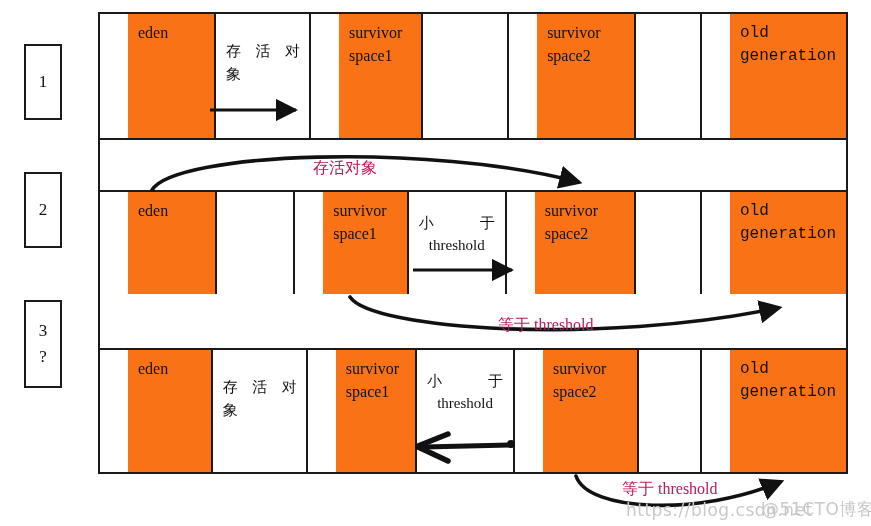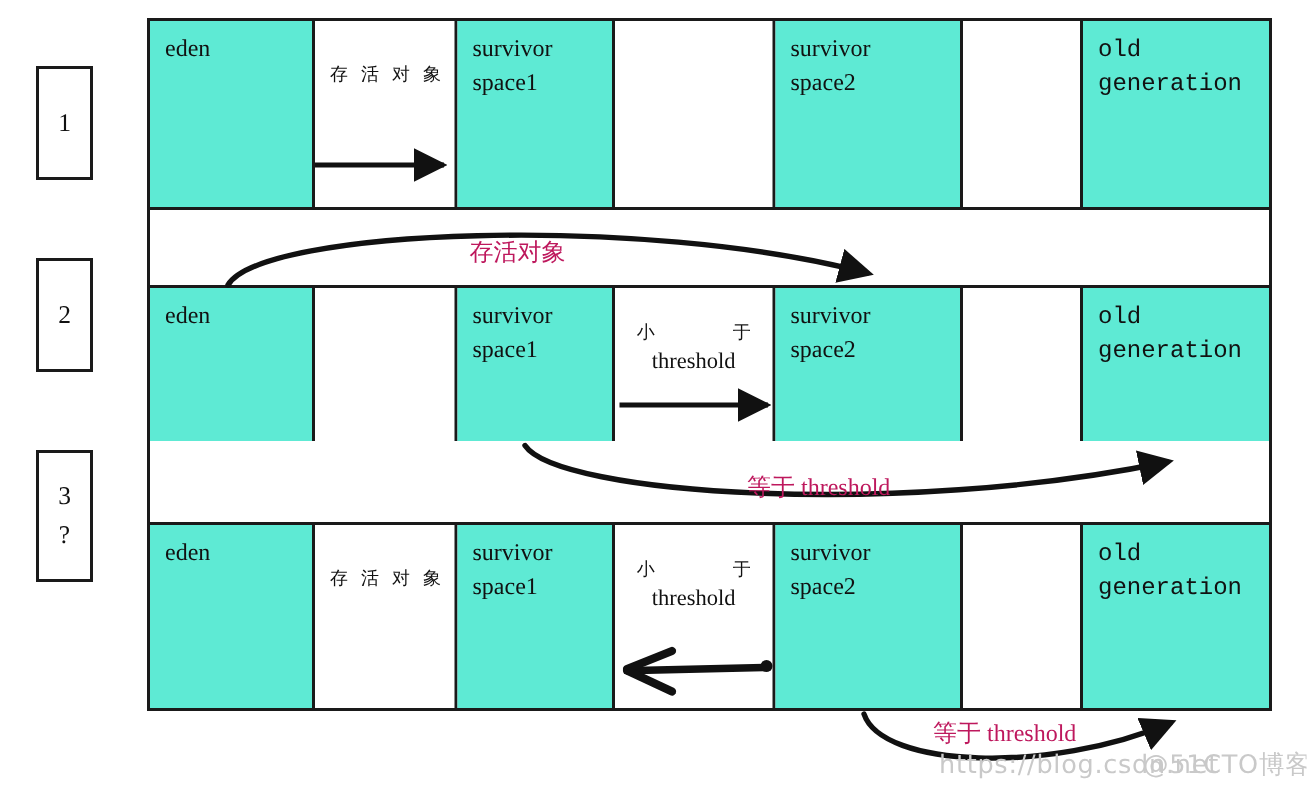--- a/index.html
+++ b/index.html
@@ -45,34 +45,34 @@
   .cell {
     position: relative;
     border-right: 2px solid #1a1a1a;
     padding: 8px 10px 0 10px;
     font-size: 16px;
     color: #111;
     line-height: 1.42;
     overflow: visible;
   }
   .cell:last-child { border-right: none; font-family: Liberation Mono, monospace; }
-  .cell.filled { background: #5eead4; }
+  .cell.filled { background: #f97316; margin-left: 28px; }
   .cell.blank  { background: #ffffff; }
 
   .cell .lbl {
     display: block;
     white-space: pre-line;
   }
   
   .cell .cn-lbl {
     display: block;
     text-align: justify;
     text-align-last: justify;
     font-family: "DejaVu Sans", sans-serif;
-    font-size: 12px;
+    font-size: 15px;
     width: 74px;
     margin: 0 auto;
     line-height: 1.55;
   }
   .cell .cn-sub {
     display: block;
     text-align: center;
     font-size: 15px;
     line-height: 1.4;
   }

